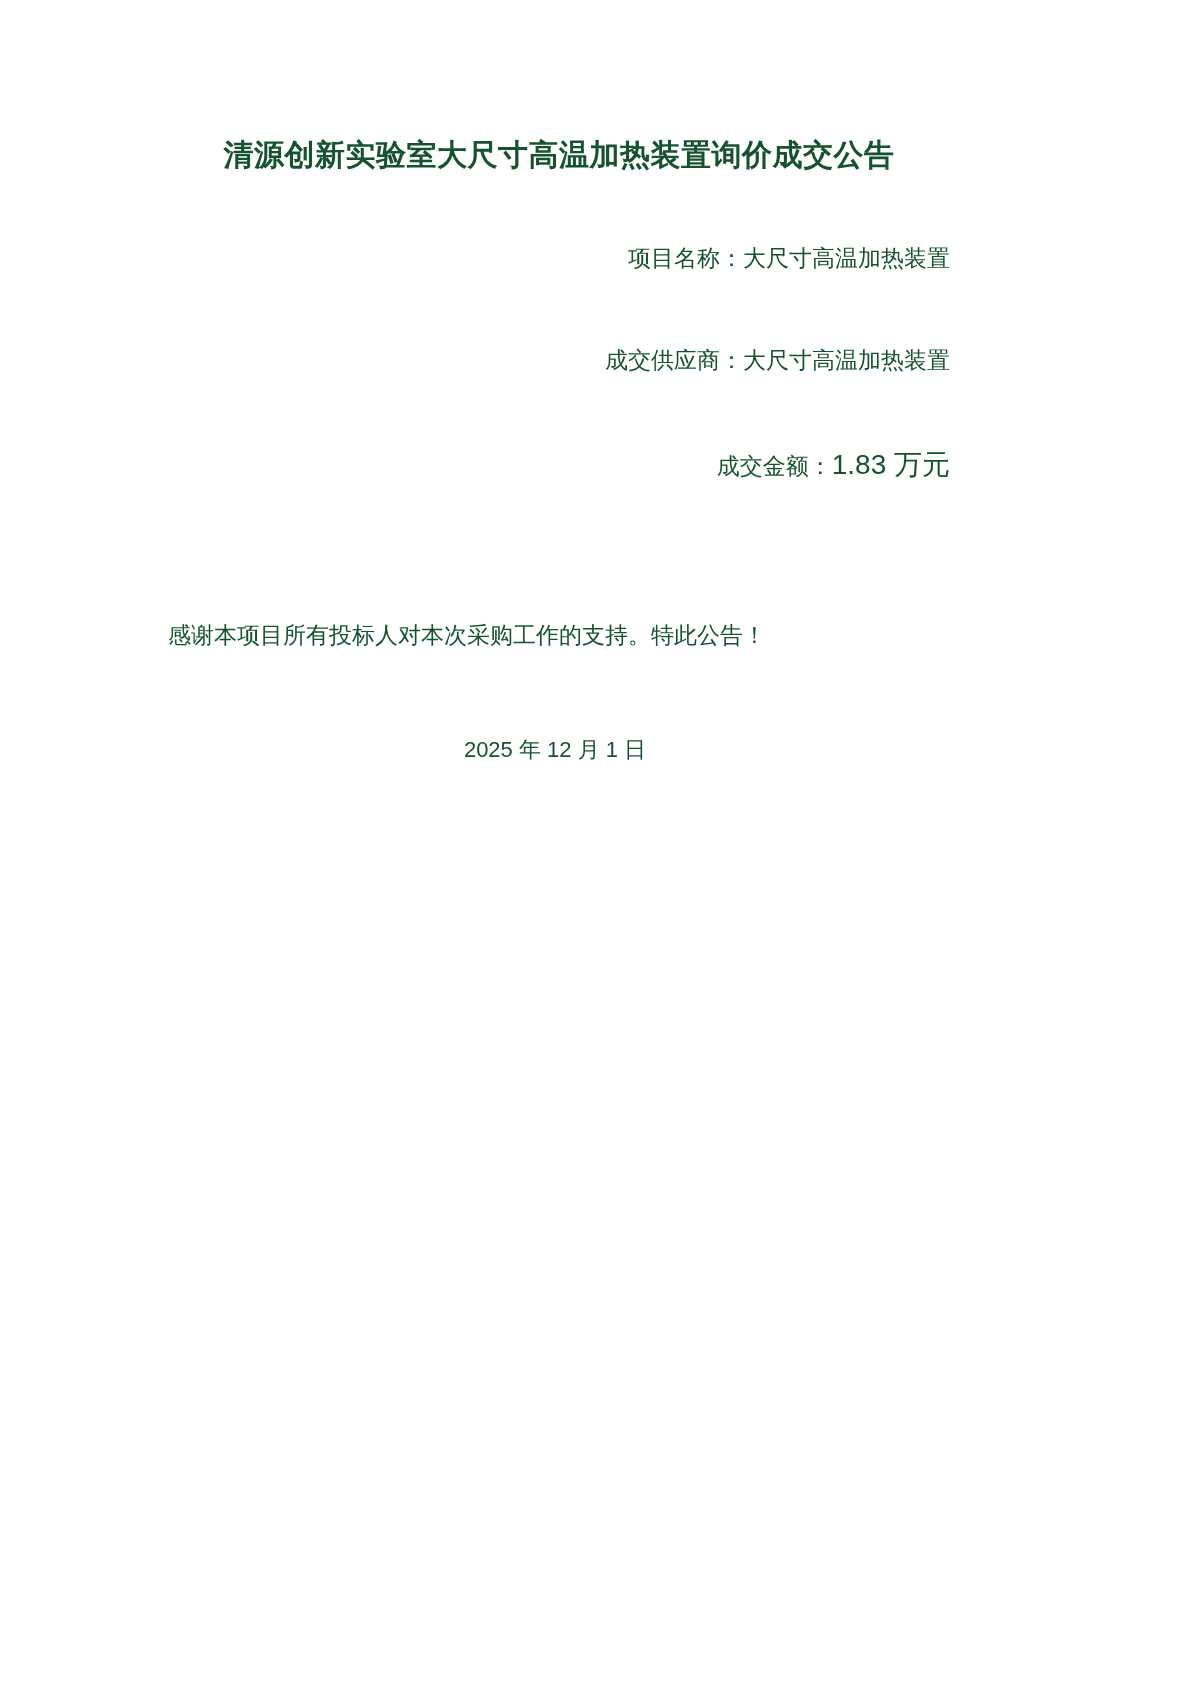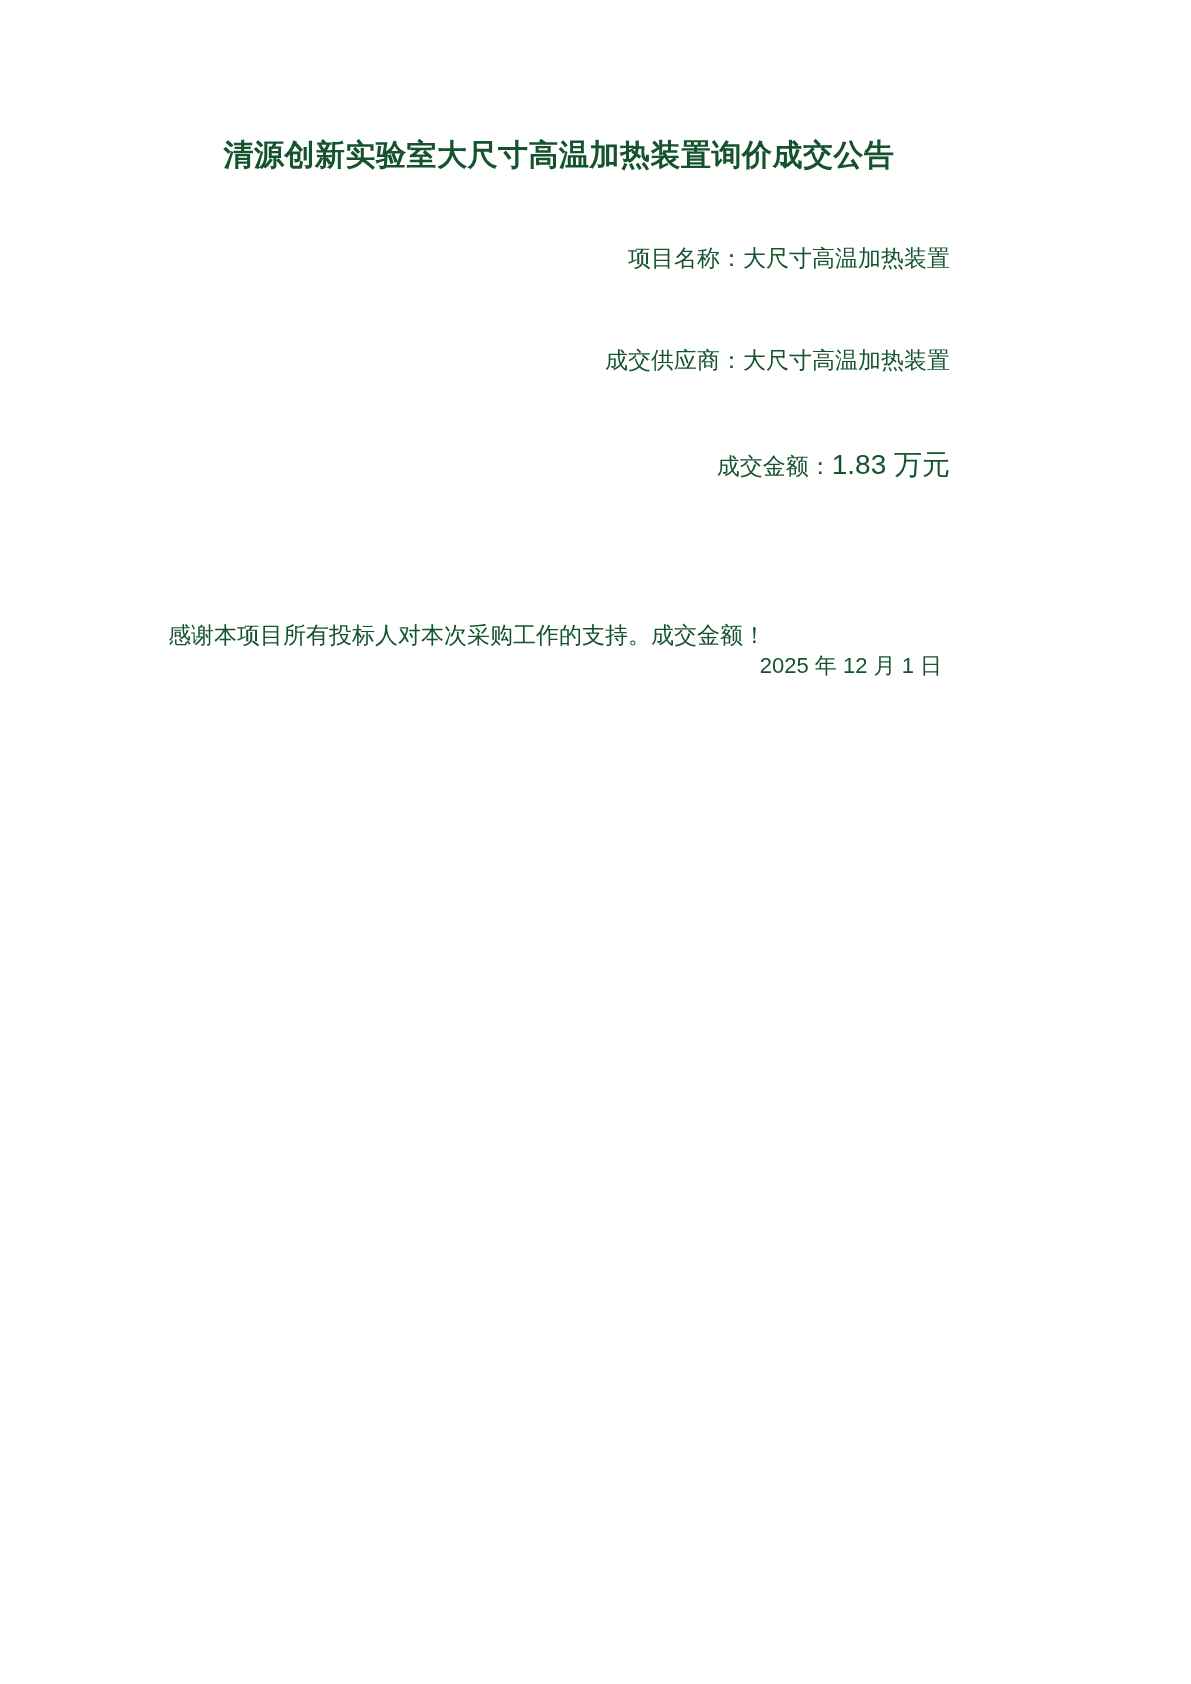--- a/index.html
+++ b/index.html
@@ -49,21 +49,22 @@
     font-size: 28px;
   }
   .thanks-line {
     font-family: "Liberation Serif", serif;
     font-size: 23px;
     margin-top: 118px;
   }
   .date-line {
     font-family: "Liberation Sans", sans-serif;
     font-size: 22px;
-    text-align: right;
+    text-align: center;
+    margin-top: 84px;
     padding-right: 8px;
   }
 </style>
 </head>
 <body>
 
 <div class="page">
   <div class="content">
 
     <div class="doc-title">清源创新实验室大尺寸高温加热装置询价成交公告</div>
@@ -78,18 +79,18 @@
       <div class="body-line">
         <span>成交供应商：</span><span>大尺寸高温加热装置</span>
       </div>
 
       <div class="body-line">
         <span>成交金额：</span><span class="num">1.83 万元</span>
       </div>
 
     </div>
 
-    <div class="thanks-line">感谢本项目所有投标人对本次采购工作的支持。成交金额！</div>
+    <div class="thanks-line">感谢本项目所有投标人对本次采购工作的支持。特此公告！</div>
 
     <div class="date-line">2025 年 12 月 1 日</div>
 
   </div>
 </div>
 
 </body></html>

